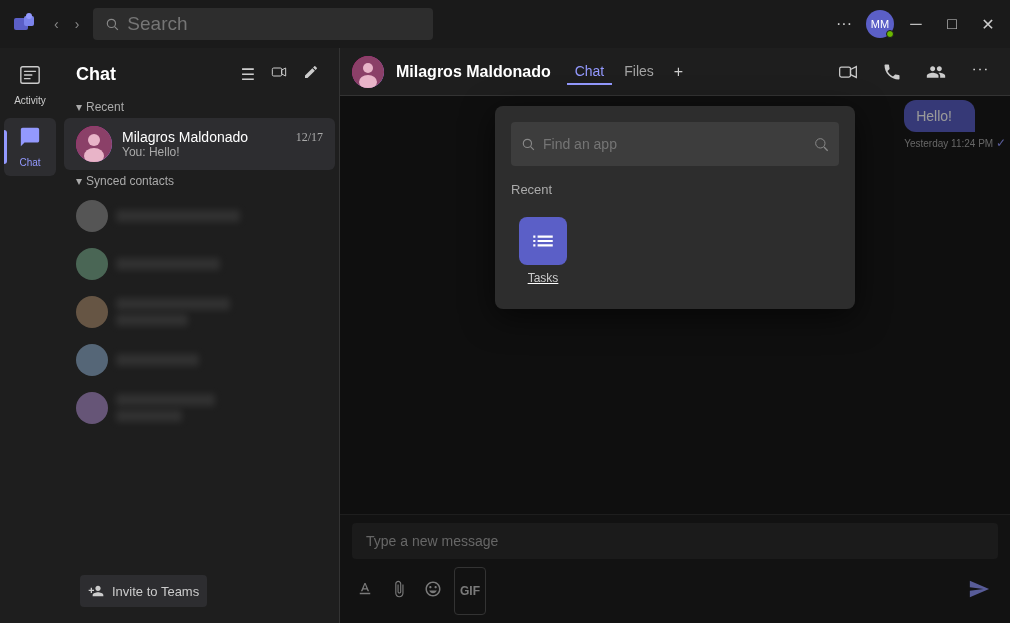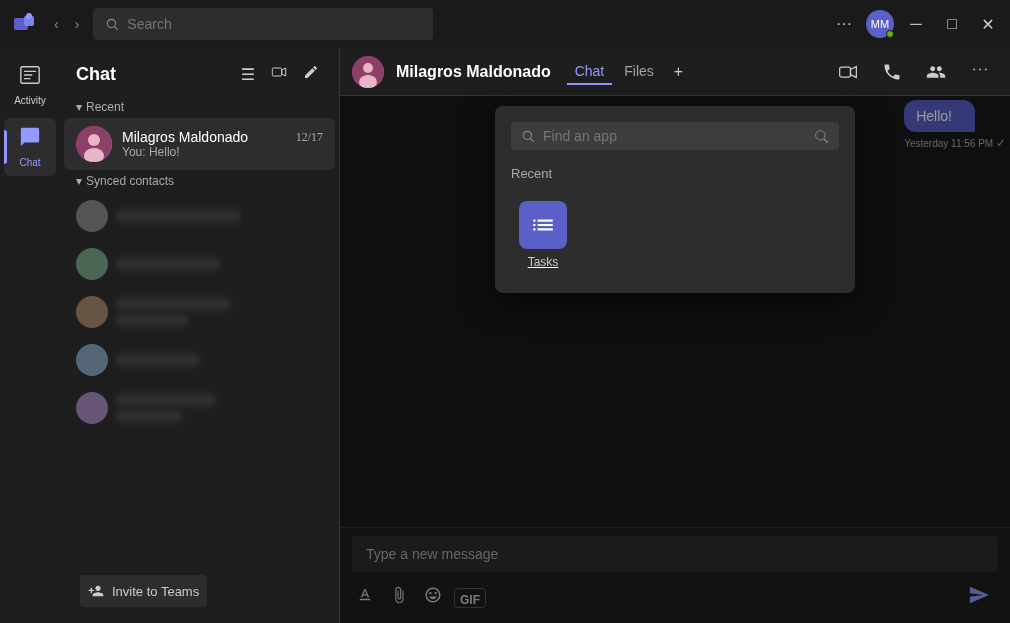--- a/index.html
+++ b/index.html
@@ -52,21 +52,21 @@
       display: flex;
       align-items: center;
       padding: 0 12px;
       gap: 8px;
       height: 32px;
     }
     .search-bar input {
       background: none;
       border: none;
       color: #ccc;
-      font-size: 14px;
+      font-size: 19px;
       outline: none;
       flex: 1;
     }
     .title-bar-spacer { flex: 1; }
     .title-bar-actions {
       display: flex;
       align-items: center;
       gap: 8px;
     }
     .title-bar-btn {
@@ -430,21 +430,21 @@
       width: 360px;
       margin-top: 10px;
       padding: 16px;
       box-shadow: 0 8px 32px rgba(0,0,0,0.6);
     }
     .app-picker-search {
       display: flex;
       align-items: center;
       background: #3d3d3d;
       border-radius: 4px;
-      padding: 6px 10px;
+      padding: 14px 10px;
       gap: 8px;
       margin-bottom: 16px;
     }
     .app-picker-search input {
       background: none;
       border: none;
       color: #ccc;
       font-size: 14px;
       outline: none;
       flex: 1;
@@ -696,21 +696,21 @@
       </div>
     </div>
 
     <div class="chat-messages">
       <div class="message-bubble-right">
         <div style="max-width:70%;">
           <div class="bubble">
             <span>Hello!</span>
           </div>
           <div class="bubble-meta">
-            <span>Yesterday 11:56 PM</span>
+            <span>Yesterday 11:24 PM</span>
             <span class="check-icon"> ✓</span>
           </div>
         </div>
       </div>
     </div>
 
     <div class="app-picker-overlay">
       <div class="app-picker">
         <div class="app-picker-search">
           <svg width="14" height="14" viewBox="0 0 24 24" fill="#888">
@@ -750,21 +750,21 @@
         <button class="toolbar-btn">
           <svg width="18" height="18" viewBox="0 0 24 24" fill="#ccc">
             <path d="M16.5 6v11.5c0 2.21-1.79 4-4 4s-4-1.79-4-4V5c0-1.38 1.12-2.5 2.5-2.5s2.5 1.12 2.5 2.5v10.5c0 .55-.45 1-1 1s-1-.45-1-1V6h-1.5v9.5c0 1.38 1.12 2.5 2.5 2.5s2.5-1.12 2.5-2.5V5c0-2.21-1.79-4-4-4S7 2.79 7 5v12.5c0 3.04 2.46 5.5 5.5 5.5s5.5-2.46 5.5-5.5V6h-1.5z"></path>
           </svg>
         </button>
         <button class="toolbar-btn">
           <svg width="18" height="18" viewBox="0 0 24 24" fill="#ccc">
             <path d="M11.99 2C6.47 2 2 6.48 2 12s4.47 10 9.99 10C17.52 22 22 17.52 22 12S17.52 2 11.99 2zM12 20c-4.42 0-8-3.58-8-8s3.58-8 8-8 8 3.58 8 8-3.58 8-8 8zm3.5-9c.83 0 1.5-.67 1.5-1.5S16.33 8 15.5 8 14 8.67 14 9.5s.67 1.5 1.5 1.5zm-7 0c.83 0 1.5-.67 1.5-1.5S9.33 8 8.5 8 7 8.67 7 9.5 7.67 11 8.5 11zm3.5 6.5c2.33 0 4.31-1.46 5.11-3.5H6.89c.8 2.04 2.78 3.5 5.11 3.5z"></path>
           </svg>
         </button>
-        <button class="toolbar-btn" style="font-size:12px;font-weight:bold;color:#ccc;width:32px;height:20px;border:1px solid #555;border-radius:4px;">GIF</button>
+        <button class="toolbar-btn" style="font-size:12px;font-weight:bold;color:#ccc;width:32px;height:48px;border:1px solid #555;border-radius:4px;">GIF</button>
         <div class="toolbar-spacer"></div>
         <button class="send-btn">
           <svg width="22" height="22" viewBox="0 0 24 24" fill="#9399fe">
             <path d="M2.01 21L23 12 2.01 3 2 10l15 2-15 2z"></path>
           </svg>
         </button>
       </div>
     </div>
   </div>
 

